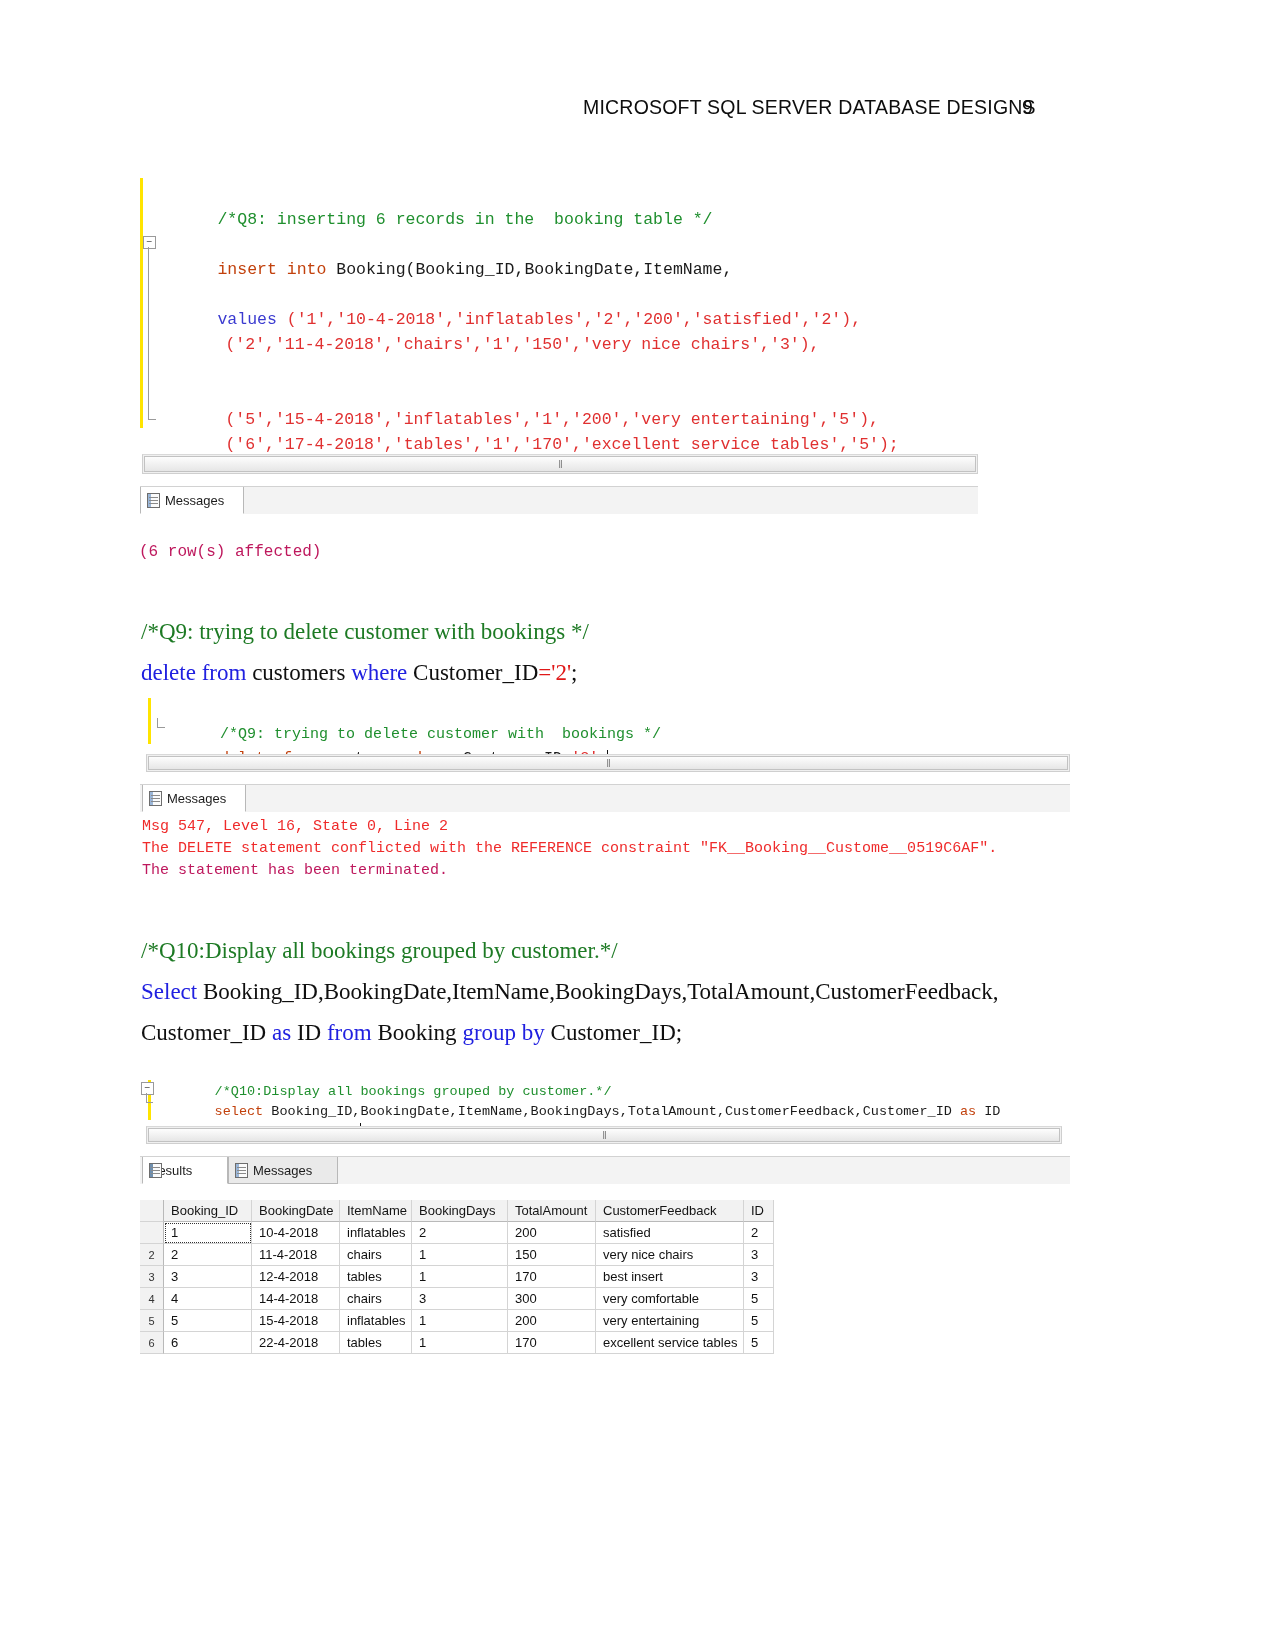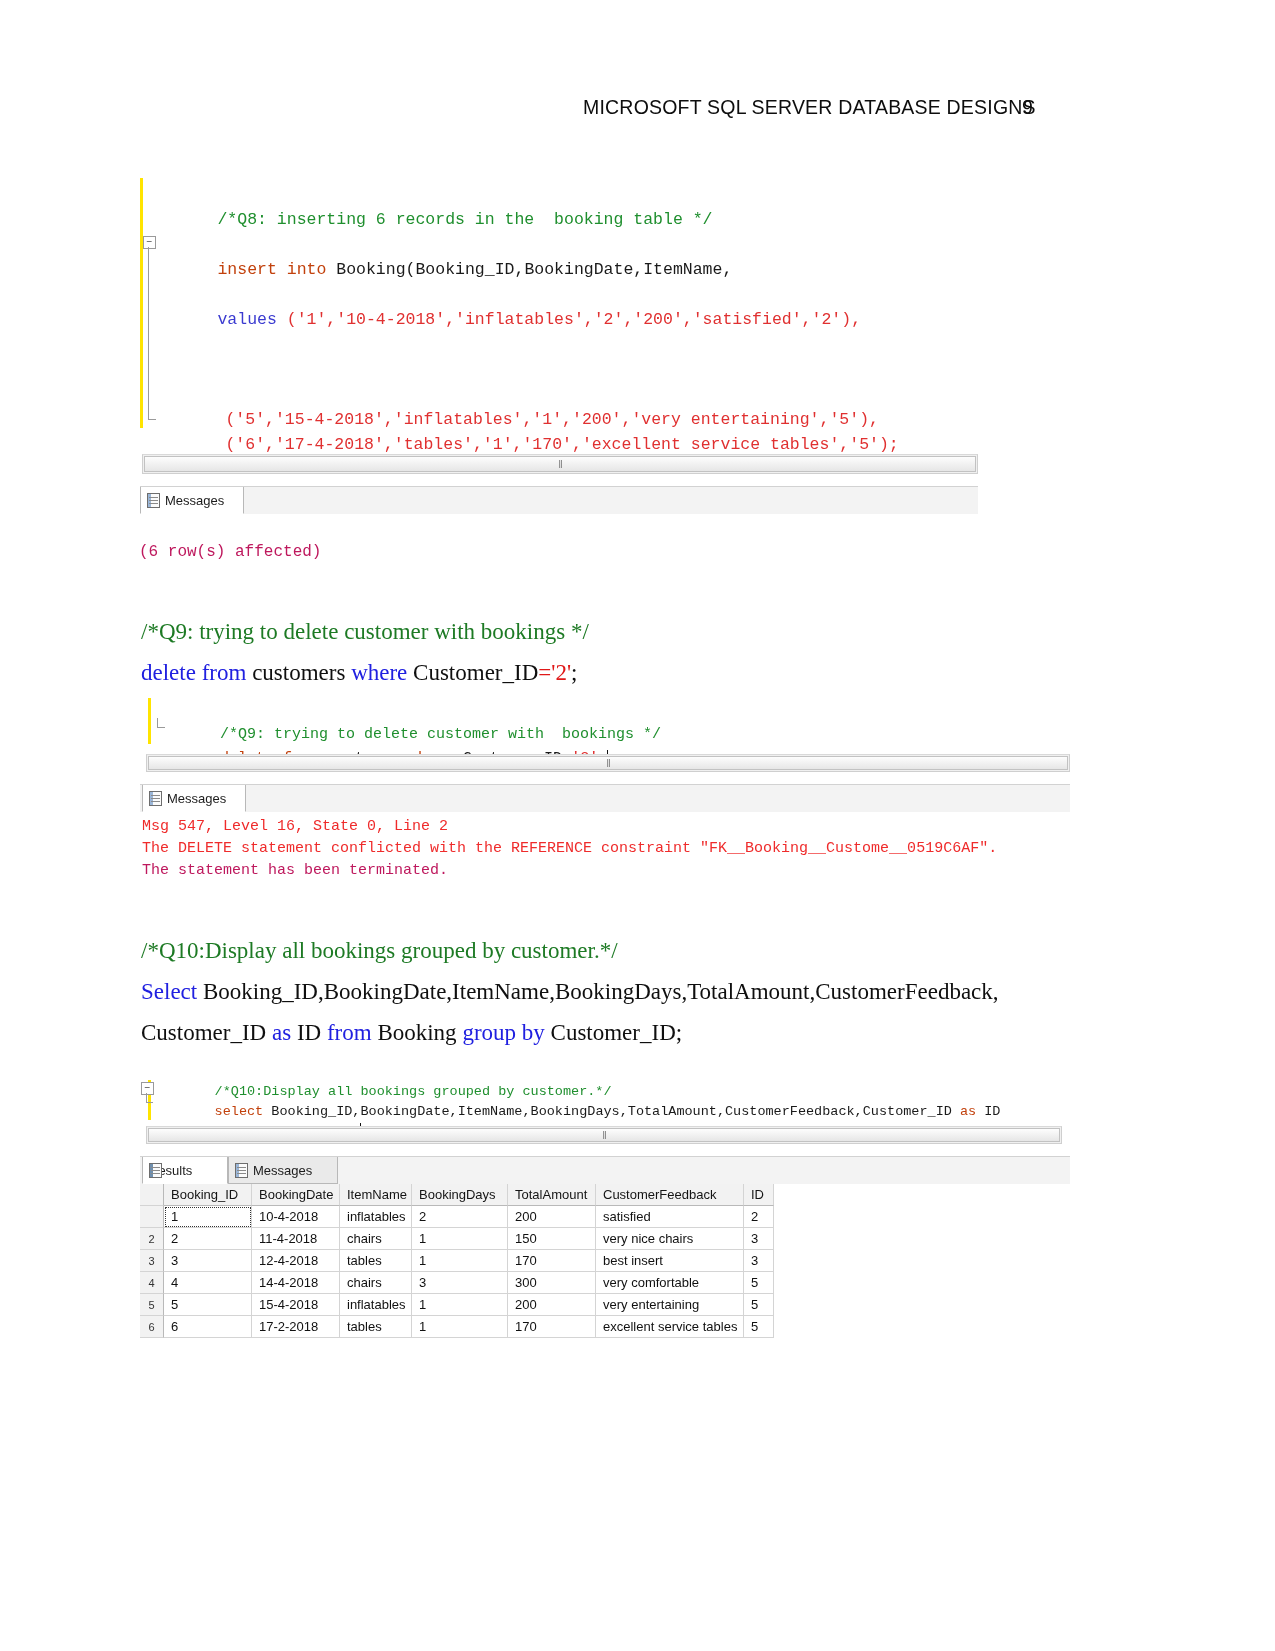--- a/index.html
+++ b/index.html
@@ -211,20 +211,21 @@
     color: #111;
     border-collapse: collapse;
     background: #ffffff;
   }
   .grid-row {
     position: absolute;
     left: 0;
     height: 22px;
     display: flex;
     align-items: center;
+    margin-top: 16px;
   }
   .grid-cell {
     position: relative;
     height: 100%;
     box-sizing: border-box;
     border-right: 1px solid #d4d4d4;
     border-bottom: 1px solid #d4d4d4;
     display: flex;
     align-items: center;
     padding-left: 7px;
@@ -281,20 +282,23 @@
     <div class="outline-box" style="top:68px;">−</div>
     <div class="outline-vert" style="top:79px; height:172px;"></div>
     <div class="outline-end" style="top:243px; height:8px;"></div>
 
     <div class="code-line" style="position:absolute; left:0; top:63px;">
       <span class="kw">insert into </span><span class="pln">Booking(Booking_ID,BookingDate,ItemName,</span>
     </div>
     <div class="code-line" style="position:absolute; left:0; top:113px;">
       <span class="kw2">values </span><span class="str">('1','10-4-2018','inflatables','2','200','satisfied','2'),</span>
     </div>
+    <div class="code-line" style="position:absolute; left:8px; top:138px;">
+      <span class="str">('2','11-4-2018','chairs','1','150','very nice chairs','3'),</span>
+    </div>
     <div class="code-line" style="position:absolute; left:8px; top:213px;">
       <span class="str">('5','15-4-2018','inflatables','1','200','very entertaining','5'),</span>
     </div>
     <div class="code-line" style="position:absolute; left:8px; top:238px;">
       <span class="str">('6','17-4-2018','tables','1','170','excellent service tables','5');</span>
     </div>
   </div>
 
   <div class="hscroll" style="left:2px; top:286px; width:836px; height:20px;">
     <div class="hscroll-thumb" style="width:832px;">
@@ -480,21 +484,21 @@
         <div class="grid-cell" style="width: 88px;">15-4-2018</div>
         <div class="grid-cell" style="width: 72px;">inflatables</div>
         <div class="grid-cell" style="width: 96px;">1</div>
         <div class="grid-cell" style="width: 88px;">200</div>
         <div class="grid-cell" style="width: 148px;">very entertaining</div>
         <div class="grid-cell" style="width: 30px;">5</div>
       </div>
       <div class="grid-row" style="top: 132px;">
         <div class="grid-rowhdr" style="width: 24px;">6</div>
         <div class="grid-cell" style="width: 88px;">6</div>
-        <div class="grid-cell" style="width: 88px;">17-2-2018</div>
+        <div class="grid-cell" style="width: 88px;">22-4-2018</div>
         <div class="grid-cell" style="width: 72px;">tables</div>
         <div class="grid-cell" style="width: 96px;">1</div>
         <div class="grid-cell" style="width: 88px;">170</div>
         <div class="grid-cell" style="width: 148px;">excellent service tables</div>
         <div class="grid-cell" style="width: 30px;">5</div>
       </div>
     </div>
 </div>
 
 </body></html>

